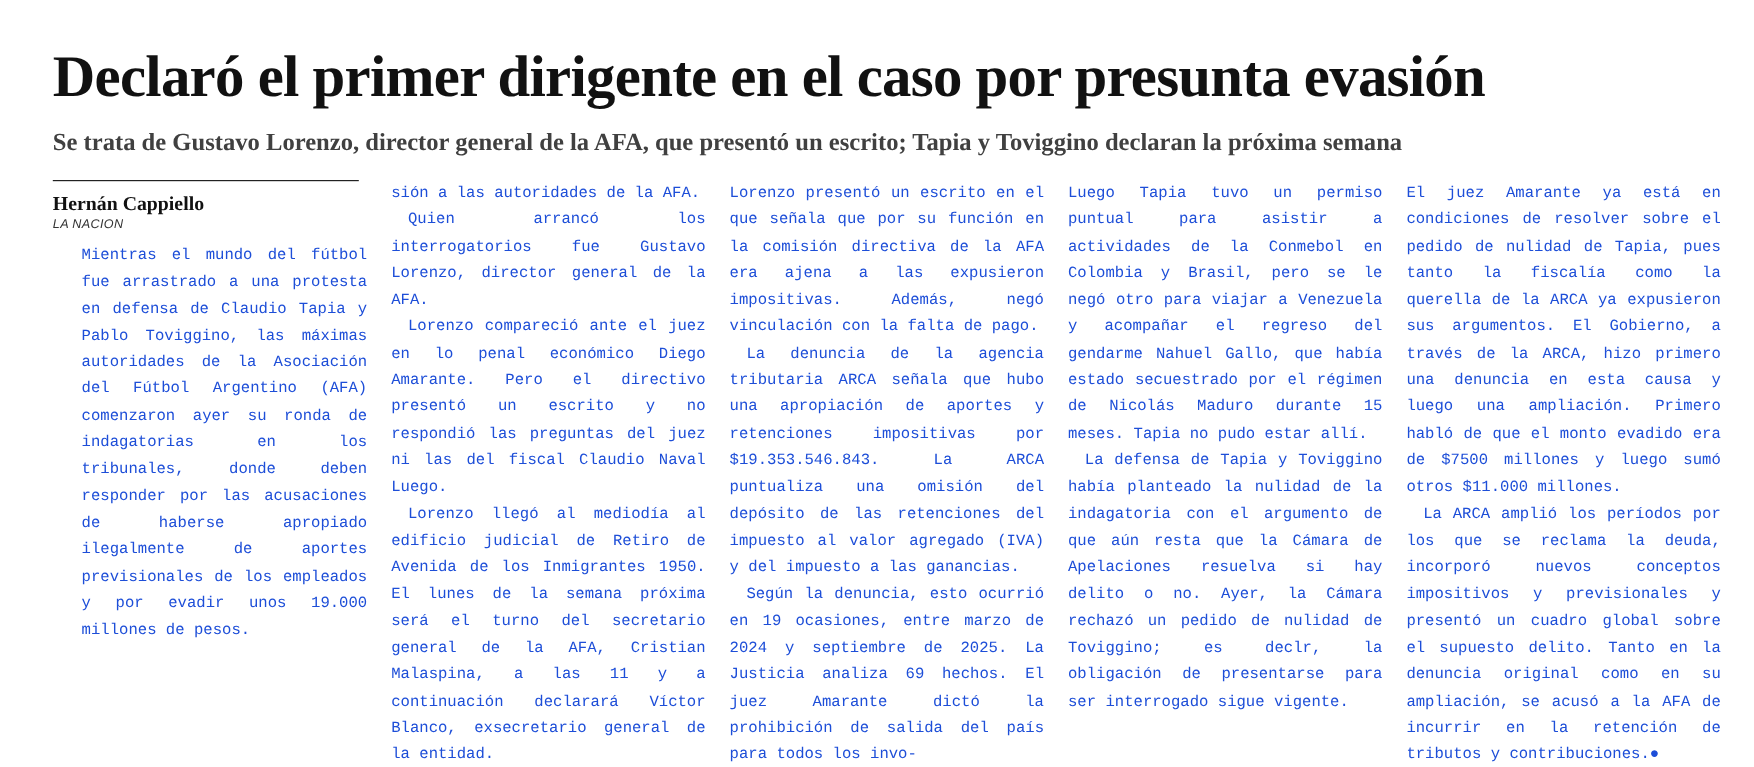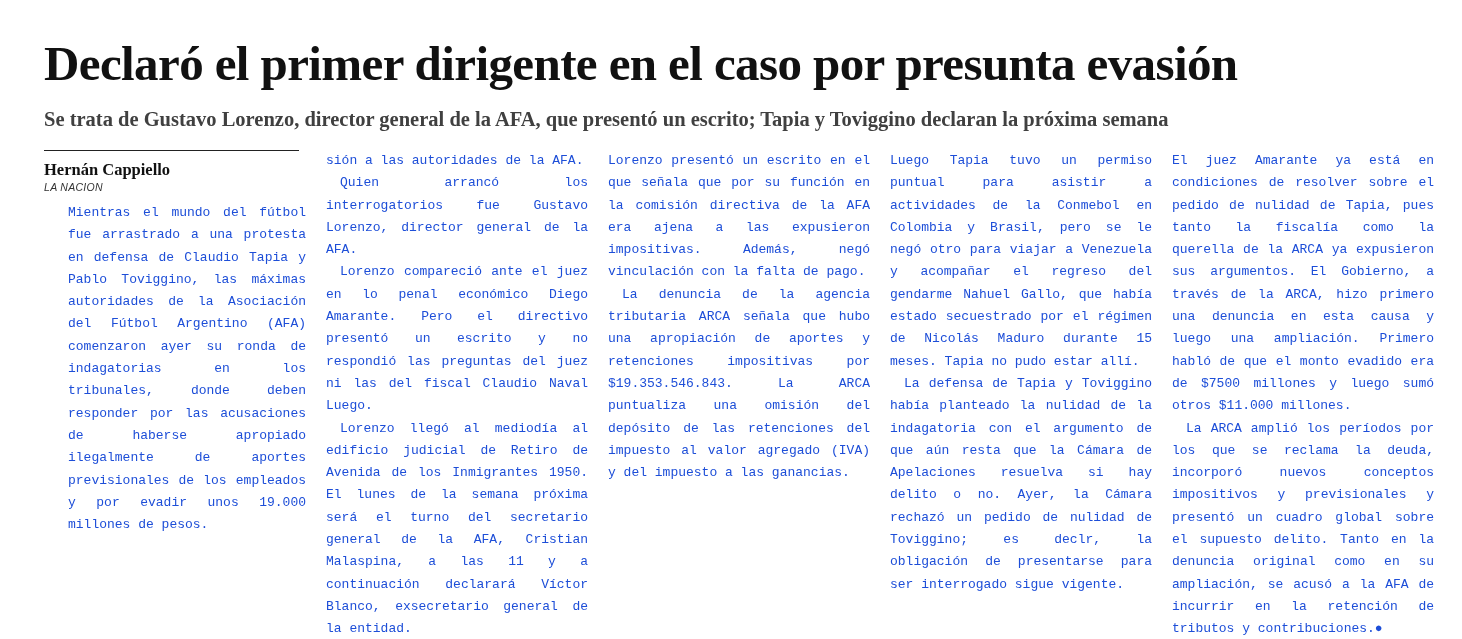--- a/index.html
+++ b/index.html
@@ -112,20 +112,21 @@
       <p class="body">sión a las autoridades de la AFA.</p>
       <p class="body">Quien arrancó los interrogatorios fue Gustavo Lorenzo, director general de la AFA.</p>
       <p class="body">Lorenzo compareció ante el juez en lo penal económico Diego Amarante. Pero el directivo presentó un escrito y no respondió las preguntas del juez ni las del fiscal Claudio Naval Luego.</p>
       <p class="body">Lorenzo llegó al mediodía al edificio judicial de Retiro de Avenida de los Inmigrantes 1950. El lunes de la semana próxima será el turno del secretario general de la AFA, Cristian Malaspina, a las 11 y a continuación declarará Víctor Blanco, exsecretario general de la entidad.</p>
       <p class="body">El jueves y viernes está previsto que declaren Toviggino y Tapia.</p>
     </div>
 
     <div class="col">
       <p class="body">Lorenzo presentó un escrito en el que señala que por su función en la comisión directiva de la AFA era ajena a las expusieron impositivas. Además, negó vinculación con la falta de pago.</p>
       <p class="body">La denuncia de la agencia tributaria ARCA señala que hubo una apropiación de aportes y retenciones impositivas por $19.353.546.843. La ARCA puntualiza una omisión del depósito de las retenciones del impuesto al valor agregado (IVA) y del impuesto a las ganancias.</p>
+      <p class="body">Según la denuncia, esto ocurrió en 19 ocasiones, entre marzo de 2024 y septiembre de 2025. La Justicia analiza 69 hechos. El juez Amarante dictó la prohibición de salida del país para todos los invo-</p>
     </div>
 
     <div class="col">
       <p class="body">Luego Tapia tuvo un permiso puntual para asistir a actividades de la Conmebol en Colombia y Brasil, pero se le negó otro para viajar a Venezuela y acompañar el regreso del gendarme Nahuel Gallo, que había estado secuestrado por el régimen de Nicolás Maduro durante 15 meses. Tapia no pudo estar allí.</p>
       <p class="body">La defensa de Tapia y Toviggino había planteado la nulidad de la indagatoria con el argumento de que aún resta que la Cámara de Apelaciones resuelva si hay delito o no. Ayer, la Cámara rechazó un pedido de nulidad de Toviggino; es declr, la obligación de presentarse para ser interrogado sigue vigente.</p>
     </div>
 
     <div class="col">
       <p class="body">El juez Amarante ya está en condiciones de resolver sobre el pedido de nulidad de Tapia, pues tanto la fiscalía como la querella de la ARCA ya expusieron sus argumentos. El Gobierno, a través de la ARCA, hizo primero una denuncia en esta causa y luego una ampliación. Primero habló de que el monto evadido era de $7500 millones y luego sumó otros $11.000 millones.</p>
       <p class="body">La ARCA amplió los períodos por los que se reclama la deuda, incorporó nuevos conceptos impositivos y previsionales y presentó un cuadro global sobre el supuesto delito. Tanto en la denuncia original como en su ampliación, se acusó a la AFA de incurrir en la retención de tributos y contribuciones.●</p>

